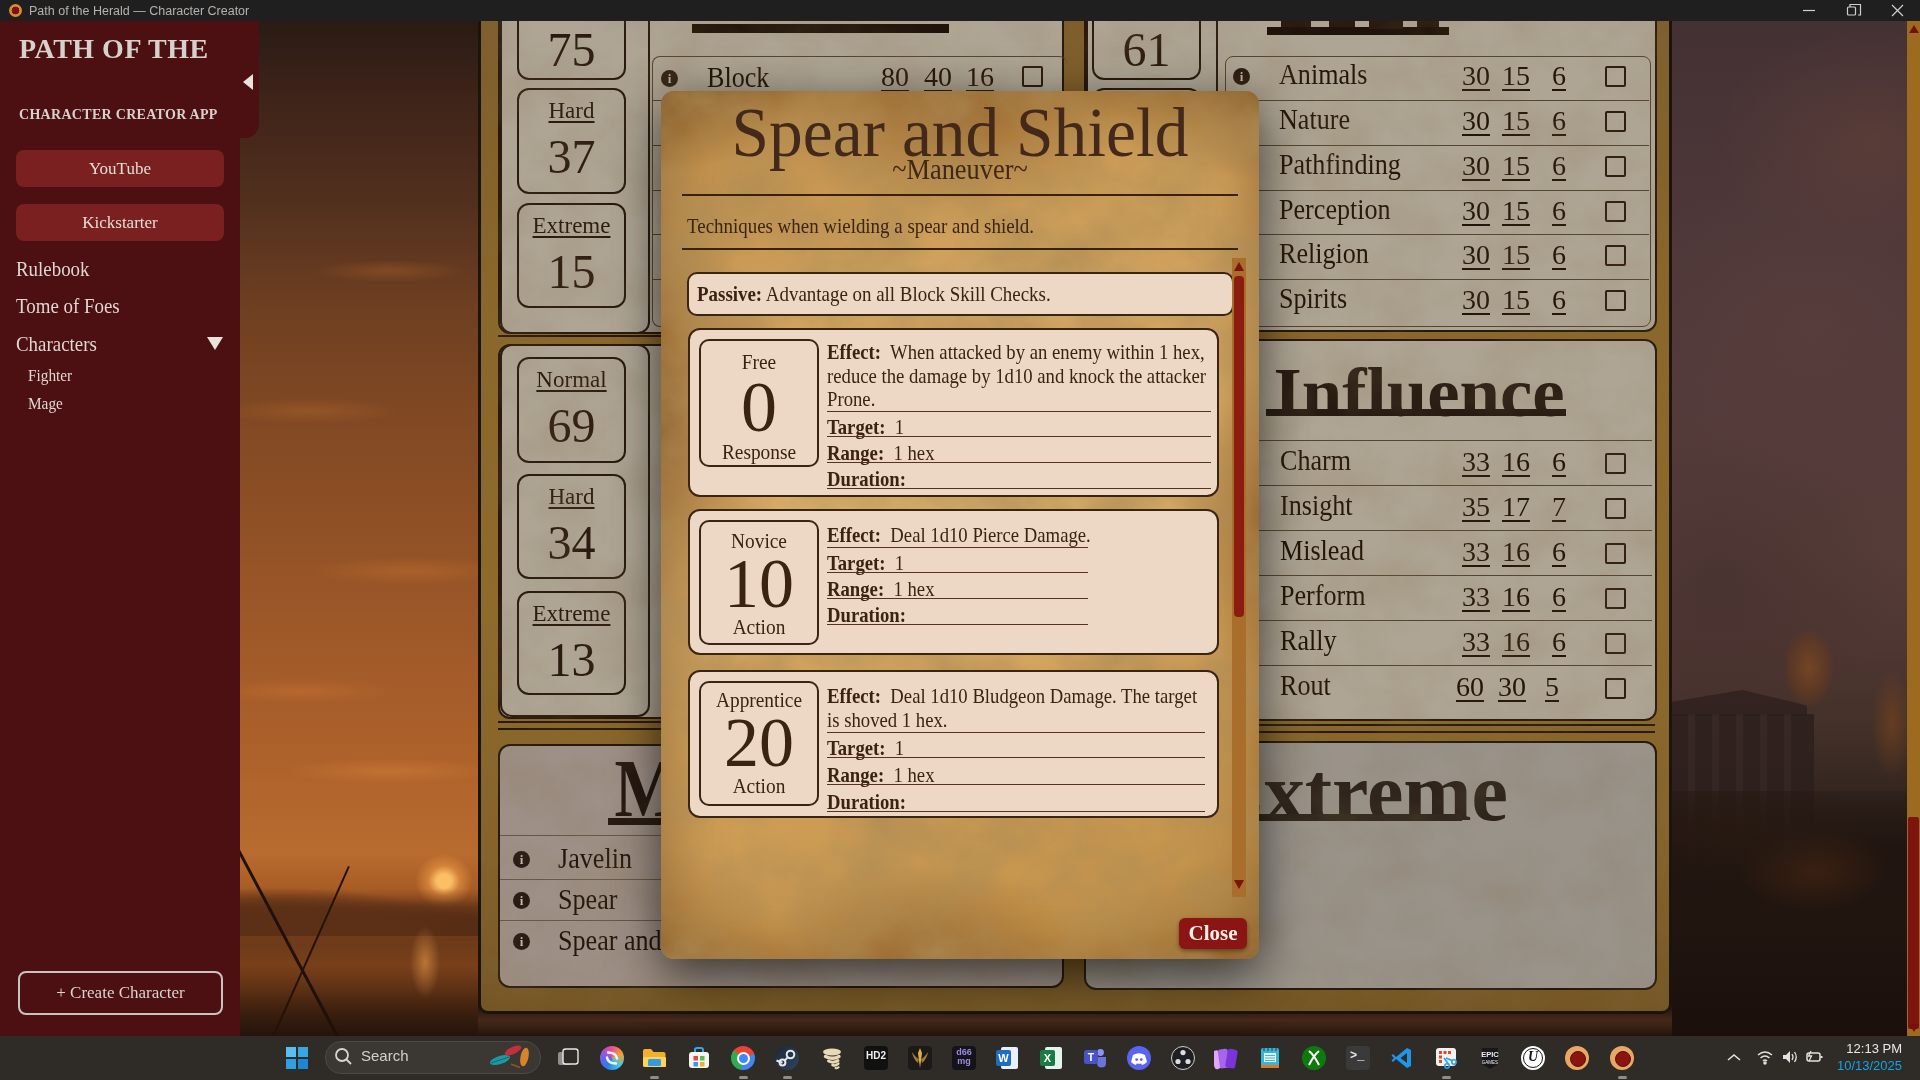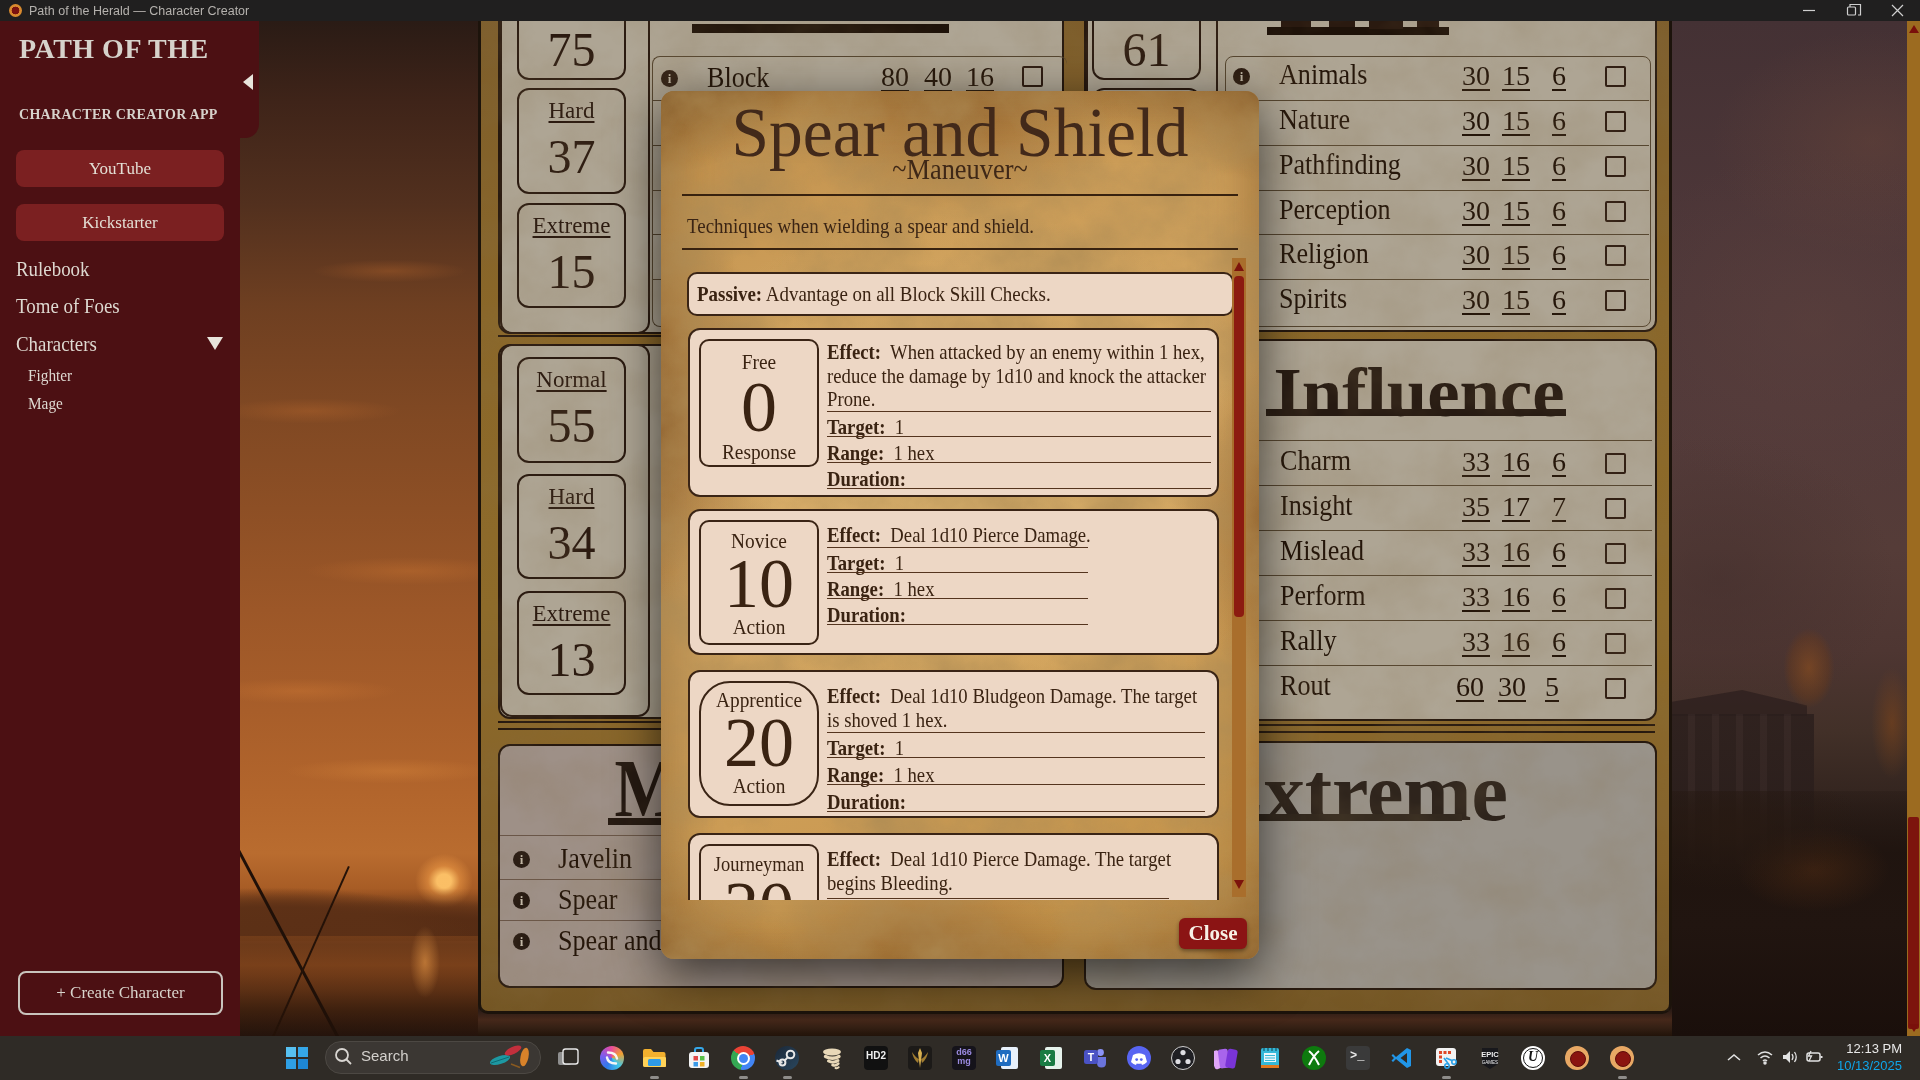--- a/index.html
+++ b/index.html
@@ -112,21 +112,21 @@
         <div class="num">37</div>
       </div>
   <div class="statbox" style="left:36px;top:192px;height:101px;">
         <div class="lbl">Extreme</div>
         <div class="num">15</div>
       </div>
 
   <div class="ab" style="left:19px;top:333px;width:146px;height:369px;border:2px solid #2a1a10;border-radius:12px;"></div>
   <div class="statbox" style="left:36px;top:346px;height:102px;">
         <div class="lbl">Normal</div>
-        <div class="num">55</div>
+        <div class="num">69</div>
       </div>
   <div class="statbox" style="left:36px;top:463px;height:101px;">
         <div class="lbl">Hard</div>
         <div class="num">34</div>
       </div>
   <div class="statbox" style="left:36px;top:580px;height:100px;">
         <div class="lbl">Extreme</div>
         <div class="num">13</div>
       </div>
 
@@ -341,49 +341,37 @@
       <div class="crow ab" style="left:0;top:28px;"><b>Target:</b>&nbsp; 1</div>
       <div class="crule" style="left:0;top:49px;width:261px;"></div>
       <div class="crow ab" style="left:0;top:54px;"><b>Range:</b>&nbsp; 1 hex</div>
       <div class="crule" style="left:0;top:75px;width:261px;"></div>
       <div class="crow ab" style="left:0;top:80px;"><b>Duration:</b></div>
       <div class="crule" style="left:0;top:101px;width:261px;"></div>
     </div>
   </div>
 
   <div class="card" style="top:579px;height:144px;">
-    <div class="cardL" style="height:121px;border-radius:31px;">
+    <div class="cardL" style="height:121px;">
       <div class="nxc" style="font-size:22px;margin-top:4px;">Apprentice</div>
       <div style="font-size:70px;line-height:60px;">20</div>
       <div class="nxc" style="font-size:22px;">Action</div>
     </div>
     <div class="ab" style="left:137px;top:12px;width:378px;">
       <div class="crow"><b>Effect:</b>&nbsp; Deal 1d10 Bludgeon Damage. The target<br>is shoved 1 hex.</div>
       <div class="crule" style="left:0;top:48px;width:378px;"></div>
       <div class="crow ab" style="left:0;top:52px;"><b>Target:</b>&nbsp; 1</div>
       <div class="crule" style="left:0;top:73px;width:378px;"></div>
       <div class="crow ab" style="left:0;top:79px;"><b>Range:</b>&nbsp; 1 hex</div>
       <div class="crule" style="left:0;top:100px;width:378px;"></div>
       <div class="crow ab" style="left:0;top:106px;"><b>Duration:</b></div>
       <div class="crule" style="left:0;top:127px;width:378px;"></div>
     </div>
   </div>
 
-  <div class="ab" style="left:27px;top:742px;width:531px;height:67px;overflow:hidden;">
-    <div class="card" style="left:0;top:0;height:142px;">
-      <div class="cardL" style="height:121px;">
-        <div class="nxc" style="font-size:21px;margin-top:6px;">Journeyman</div>
-        <div style="font-size:70px;line-height:60px;">20</div>
-      </div>
-      <div class="ab" style="left:137px;top:12px;width:342px;">
-        <div class="crow"><b>Effect:</b>&nbsp; Deal 1d10 Pierce Damage. The target<br>begins Bleeding.</div>
-        <div class="crule" style="left:0;top:51px;width:342px;"></div>
-      </div>
-    </div>
-  </div>
 
   <div class="ab" style="left:571px;top:167px;width:14px;height:639px;background:#a96e2c;"></div>
   <div class="ab" style="left:573px;top:171px;width:0;height:0;border-left:5px solid transparent;border-right:5px solid transparent;border-bottom:9px solid #7c130c;"></div>
   <div class="ab" style="left:573px;top:185px;width:10px;height:341px;background:#8c1b10;border-radius:4px;"></div>
   <div class="ab" style="left:573px;top:789px;width:0;height:0;border-left:5px solid transparent;border-right:5px solid transparent;border-top:9px solid #7c130c;"></div>
 
   <div class="ab" style="left:518px;top:827px;width:68px;height:31px;background:#8b1414;border-radius:6px;box-shadow:0 2px 4px rgba(0,0,0,.4);text-align:center;line-height:31px;font-size:21px;font-weight:bold;color:#f7f1e6;">Close</div>
 </div>
 
 <div id="titlebar">

